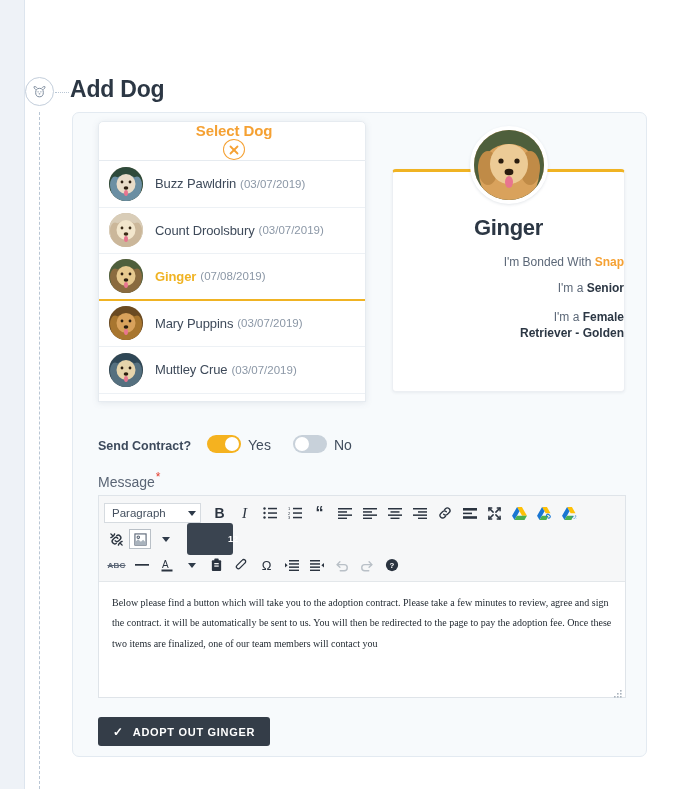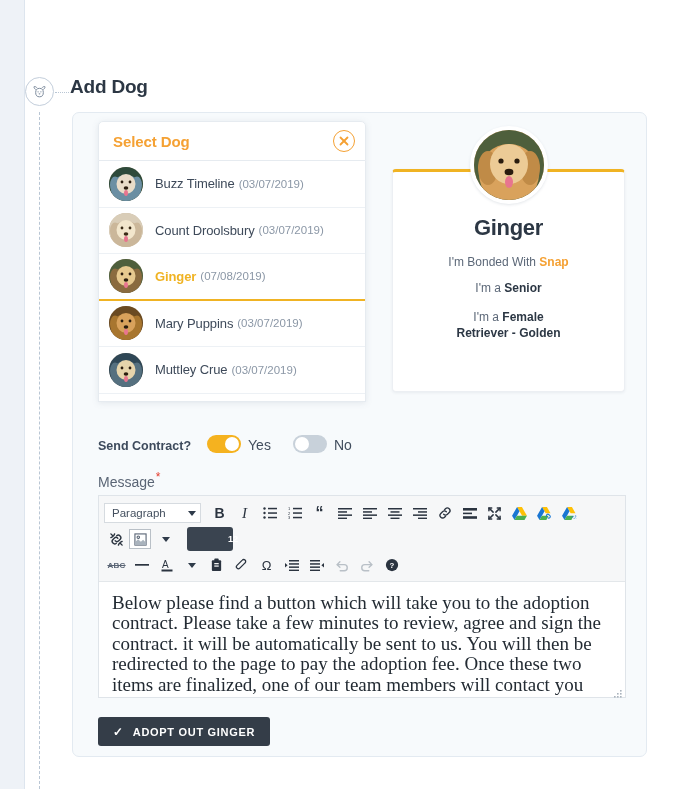--- a/index.html
+++ b/index.html
@@ -76,21 +76,21 @@
   }
   .timeline-connector {
     position: absolute; left: 55px; top: 92px;
     width: 14px; height: 0;
     border-top: 1px dotted #b9c6d4;
   }
 
   
   .page-title {
     position: absolute; left: 70px; top: 76px;
-    font-size: 19px; font-weight: 700; color: #2c3744;
+    font-size: 23px; font-weight: 700; color: #2c3744;
     letter-spacing: -.2px;
   }
 
   
   .main-card {
     position: absolute; left: 72px; top: 112px;
     width: 575px; height: 645px;
     background: #f7fafc;
     border: 1px solid #e3eaf1;
     border-radius: 7px;
@@ -103,20 +103,21 @@
     overflow: hidden;
     filter: drop-shadow(0 1px 3px rgba(40,60,90,.10));
   }
   .select-head {
     height: 40px;
     background: #fff;
     border: 1px solid #e6ebf0;
     border-radius: 5px 5px 0 0;
     display: flex; align-items: center; justify-content: space-between;
     padding: 0 10px 0 14px;
+    flex-direction: column;
   }
   .select-head-title {
     font-size: 15px; font-weight: 700; color: #f5a133;
     letter-spacing: -.1px;
   }
   .close-btn {
     width: 22px; height: 22px; border-radius: 50%;
     border: 1.4px solid #f5a133;
     display: flex; align-items: center; justify-content: center;
     background: #fff; cursor: pointer;
@@ -176,21 +177,21 @@
     overflow: hidden;
     box-shadow: 0 1px 3px rgba(40,60,90,.13);
   }
   .profile-name {
     text-align: center;
     margin-top: 43px;
     font-size: 22px; font-weight: 700; color: #2c3744;
     letter-spacing: -.3px;
   }
   .profile-line {
-    text-align: center;
+    text-align: right;
     font-size: 12px; color: #5c6878;
     margin-top: 13px;
     line-height: 16px;
   }
   .profile-line.tight { margin-top: 10px; }
   .profile-line b { color: #2c3744; font-weight: 700; }
   .profile-link { color: #f5a133; font-weight: 700; }
 
   
   .contract-row {
@@ -262,37 +263,37 @@
     border-right: 4px solid transparent;
     border-top: 5px solid #2f3b4a;
   }
   .tb-box {
     width: 22px; height: 20px;
     border: 1px solid #b9c0c7; background: #fff;
     display: flex; align-items: center; justify-content: center;
     margin-right: 2px; cursor: pointer;
   }
   .tb-badge {
-    width: 16px; height: 24px; border-radius: 3px;
+    width: 16px; height: 32px; border-radius: 3px;
     background: #3a4450; color: #fff;
     font-size: 9px; font-weight: 700;
     display: flex; align-items: center; justify-content: center;
     cursor: pointer;
     padding-left: 46px;
   }
   .tb-abc {
     font-size: 8px; font-weight: 700; letter-spacing: .3px;
     color: #5a6575; text-decoration: line-through;
   }
   .tb-btn.dim { color: #b9c0c7; }
 
   .edit-area {
     padding: 11px 13px 0 13px;
     font-family: "Liberation Serif", serif;
-    font-size: 19px;
+    font-size: 10px;
     line-height: 20.4px;
     color: #232b33;
     height: 114px;
     overflow: hidden;
     position: relative;
   }
   .resize-handle {
     position: absolute; right: 2px; bottom: 2px;
     width: 10px; height: 10px;
     cursor: nwse-resize;
@@ -355,21 +356,21 @@
                 <rect width="34" height="34" fill="#2e4a3a"></rect>
                 <ellipse cx="17" cy="22" rx="15" ry="14" fill="#6b8fa3"></ellipse>
                 <ellipse cx="6" cy="18" rx="5" ry="8.5" fill="#6b8fa3"></ellipse>
                 <ellipse cx="28" cy="18" rx="5" ry="8.5" fill="#6b8fa3"></ellipse>
                 <ellipse cx="17" cy="17" rx="9.5" ry="10" fill="#e9dcc8"></ellipse>
                 <circle cx="13" cy="15" r="1.4" fill="#2a1c0e"></circle>
                 <circle cx="21" cy="15" r="1.4" fill="#2a1c0e"></circle>
                 <ellipse cx="17" cy="21" rx="2.3" ry="1.7" fill="#2a1c0e"></ellipse>
                 <ellipse cx="17" cy="26" rx="2" ry="3" fill="#e8758f"></ellipse>
               </svg></span>
-            <span class="dog-name">Buzz Timeline</span>
+            <span class="dog-name">Buzz Pawldrin</span>
             <span class="dog-date">(03/07/2019)</span>
           </div>
           <div class="dog-row">
             <span class="dog-avatar"><svg width="34" height="34" viewBox="0 0 34 34">
                 <rect width="34" height="34" fill="#d9cdb8"></rect>
                 <ellipse cx="17" cy="22" rx="15" ry="14" fill="#cbb79a"></ellipse>
                 <ellipse cx="6" cy="18" rx="5" ry="8.5" fill="#cbb79a"></ellipse>
                 <ellipse cx="28" cy="18" rx="5" ry="8.5" fill="#cbb79a"></ellipse>
                 <ellipse cx="17" cy="17" rx="9.5" ry="10" fill="#f2e6cc"></ellipse>
                 <circle cx="13" cy="15" r="1.4" fill="#3a2a16"></circle>

